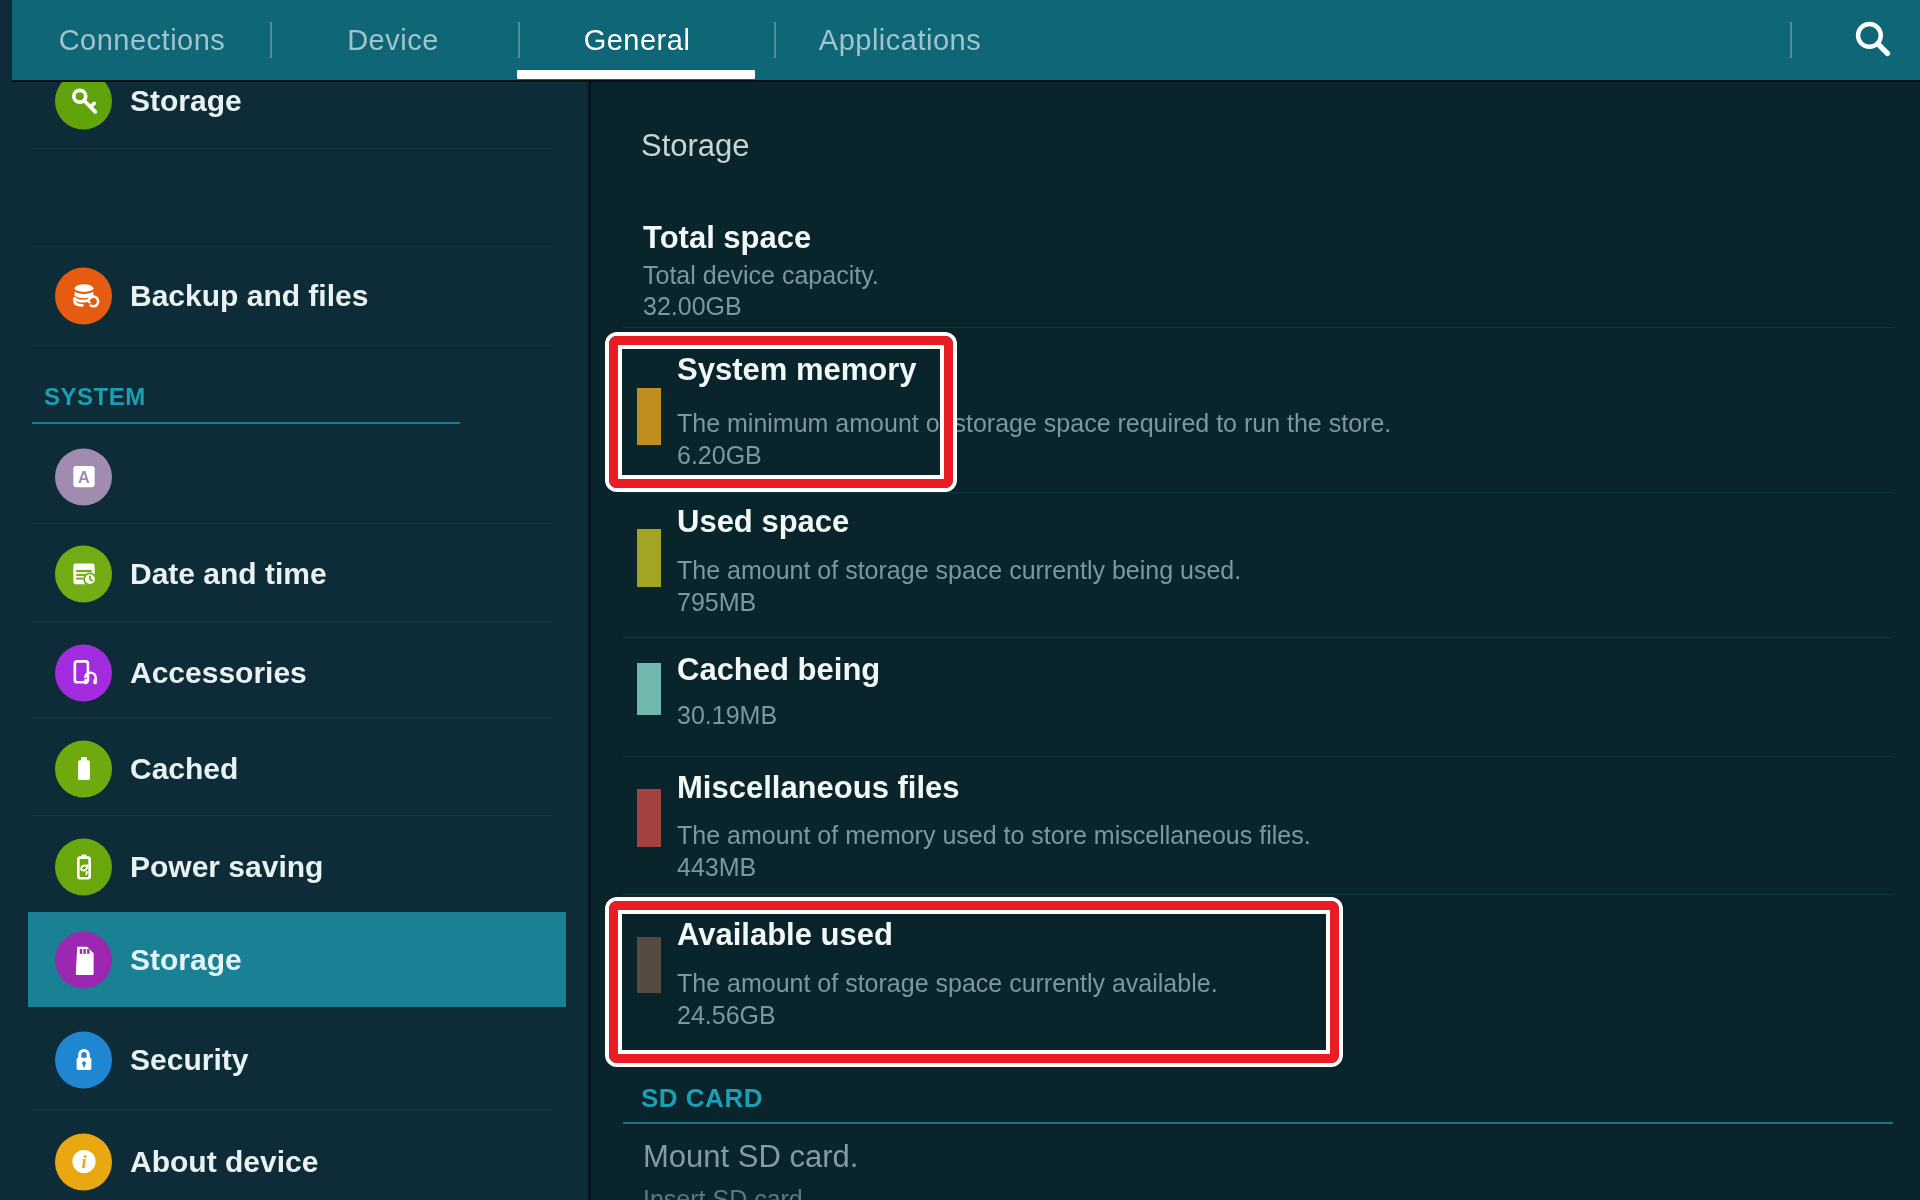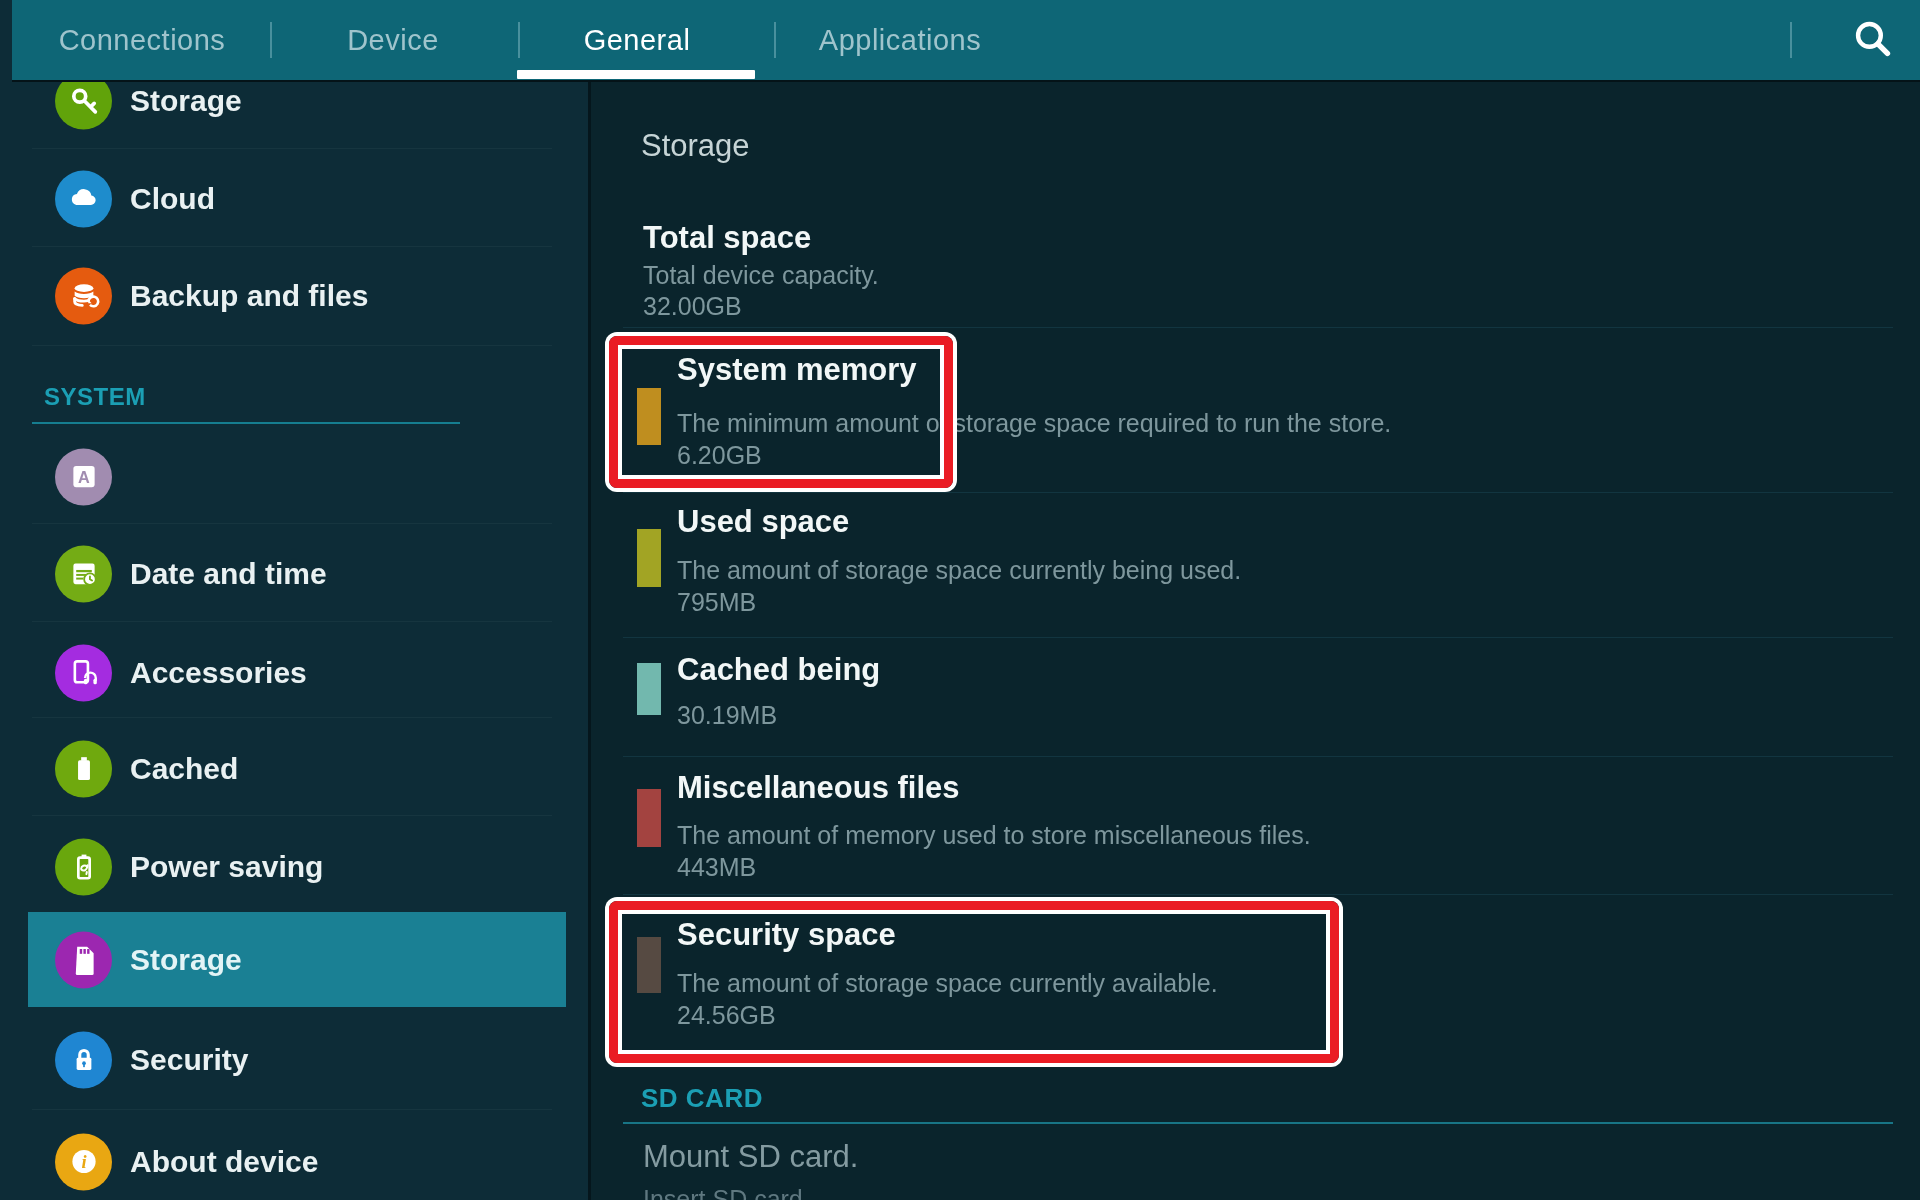--- a/index.html
+++ b/index.html
@@ -58,28 +58,20 @@
             <g stroke="#fff" stroke-width="2.6" fill="none" stroke-linecap="round">
               <circle cx="9" cy="9" r="4.2"></circle>
               <path d="M12.2 12.2 L20 20 M16.6 16.6 l2.6 -2.6"></path>
             </g>
           </svg>
       </div>
       <div class="side-lbl">Storage</div>
     </div>
     <div class="side-divider" style="top:148px"></div>
 
-    <div class="side-item" style="top:150px">
-      <div class="circle" style="background-color: rgb(30, 140, 204);">
-        <svg width="34" height="34" viewBox="0 0 24 24">
-            <path d="M6.5 16.5 a3.9 3.9 0 0 1 .5 -7.7 a5.3 5.3 0 0 1 10.2 1.1 a3.3 3.3 0 0 1 -.6 6.6 z" fill="#fff"></path>
-          </svg>
-      </div>
-      <div class="side-lbl">Cloud</div>
-    </div>
     <div class="side-divider" style="top:246px"></div>
 
     <div class="side-item" style="top:247px">
       <div class="circle" style="background-color: rgb(229, 91, 15);">
         <svg width="34" height="34" viewBox="0 0 24 24">
             <ellipse cx="12" cy="6.8" rx="6.6" ry="2.7" fill="#fff"></ellipse>
             <path d="M5.4 9.2c1.2 1.1 3.7 1.8 6.6 1.8s5.4-.7 6.6-1.8v3c-1.2 1.1-3.7 1.8-6.6 1.8s-5.4-.7-6.6-1.8z" fill="#fff"></path>
             <path d="M5.4 14.2c1.2 1.1 3.7 1.8 6.6 1.8 1 0 2-.1 2.9-.3" stroke="#fff" stroke-width="2" fill="none" stroke-linecap="round"></path>
             <path d="M5.4 14.2v2.2c0 1.3 2.3 2.4 5.4 2.6" stroke="#fff" stroke-width="2" fill="none" stroke-linecap="round"></path>
             <path d="M15.2 16.2a3.4 3.4 0 1 1 1 2.4" stroke="#fff" stroke-width="1.8" fill="none"></path>
@@ -226,21 +218,21 @@
     <div>
       <div class="swatch" style="top: 789px; height: 58px; background-color: rgb(163, 67, 64);"></div>
       <div class="c-title" style="top:770px">Miscellaneous files</div>
       <div class="c-desc" style="top:821px">The amount of memory used to store miscellaneous files.</div>
       <div class="c-desc" style="top:853px">443MB</div>
     </div>
     <div class="c-divider" style="top:894px"></div>
 
     <div>
       <div class="swatch" style="top: 937px; height: 56px; background-color: rgb(86, 74, 66);"></div>
-      <div class="c-title" style="top:917px">Security space</div>
+      <div class="c-title" style="top:917px">Available used</div>
       <div class="c-desc" style="top:969px">The amount of storage space currently available.</div>
       <div class="c-desc" style="top:1001px">24.56GB</div>
     </div>
 
     <div class="section-hdr" style="left:50px;top:1083px;font-size:26px">SD CARD</div>
     <div class="sd-rule" style="top:1122px"></div>
 
     <div>
       <div class="disabled-title" style="top:1139px">Mount SD card.</div>
       <div class="disabled-desc" style="top:1185px">Insert SD card.</div>

